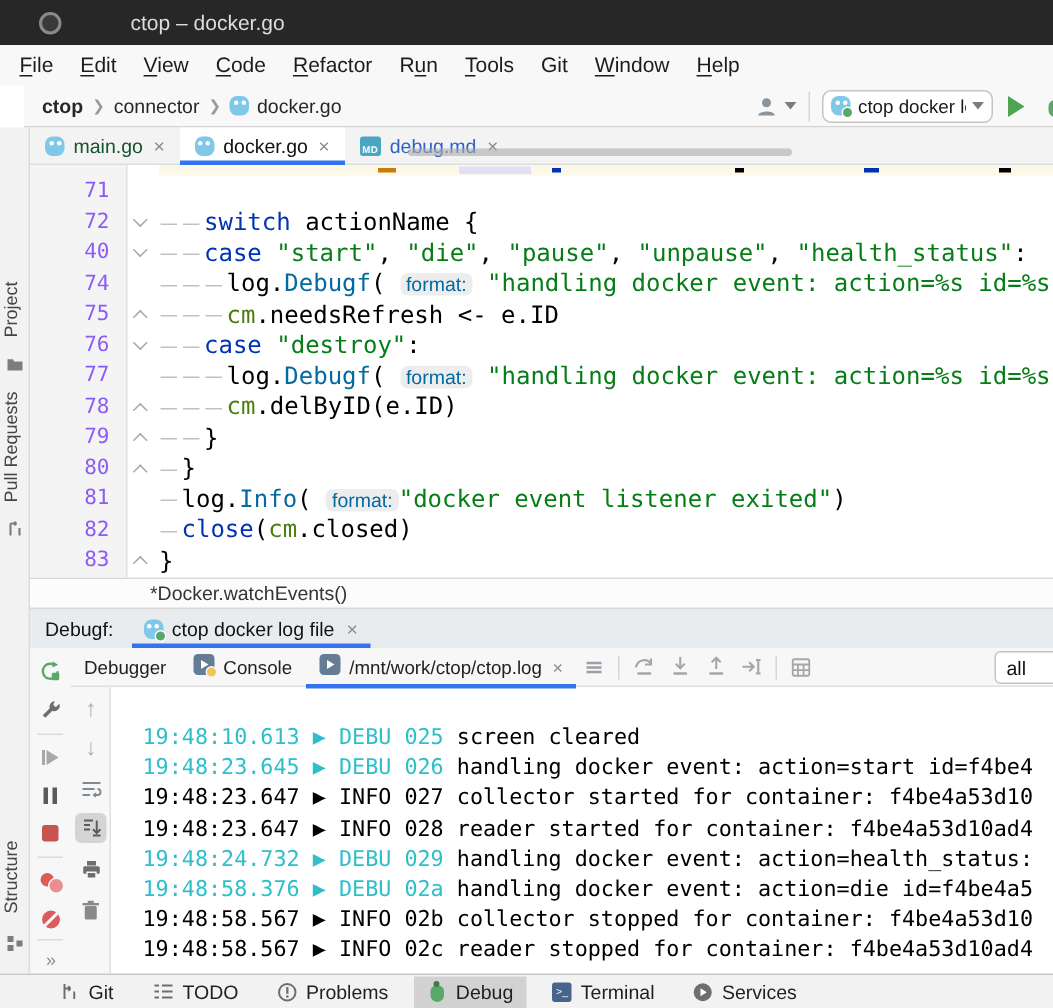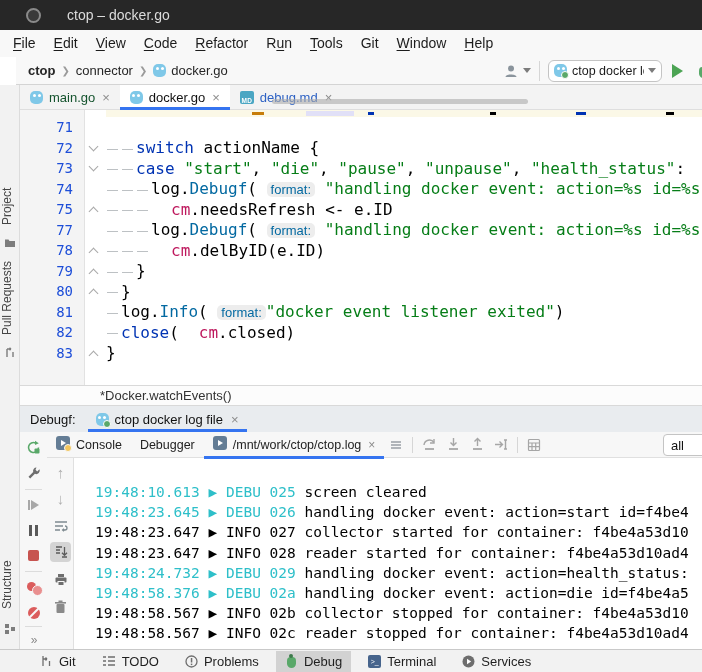--- a/index.html
+++ b/index.html
@@ -5,21 +5,21 @@
   * { margin:0; padding:0; box-sizing:border-box; }
   html,body { width:702px; height:672px; overflow:hidden; background:#fff;
               font-family:"Liberation Sans", sans-serif; }
   #app { position:relative; width:702px; height:672px; overflow:hidden; background:#fff; }
 
   
   .titlebar { position:absolute; left:0; top:0; width:702px; height:30px; background:#272727;
               display:flex; align-items:center; }
   .win-btn { width:15px; height:15px; border-radius:50%; margin-left:26px;
              background:#3a3a3a; border:2px solid #8a8a8a; }
-  .win-title { color:#dcdcdc; font-size:14px; margin-left:26px; }
+  .win-title { color:#dcdcdc; font-size:14px; margin-left:46px; }
 
   
   .menubar { position:absolute; left:0; top:30px; width:702px; height:27px; background:#f8f8f8;
              display:flex; align-items:center; padding-left:4px; }
   .menu-item { font-size:14px; color:#1c1c1c; padding:0 9px; line-height:27px; cursor:default; }
   .menu-item u { text-decoration:underline; text-underline-offset:2px; }
 
   
   .navbar { position:absolute; left:16px; top:57px; width:702px; height:28px; background:#f8f8f8;
             border-bottom:1px solid #d4d4d4; display:flex; align-items:center; }
@@ -74,36 +74,36 @@
 
   
   .editor { position:absolute; left:20px; top:110px; width:682px; height:275px; background:#fff;
             overflow:hidden; }
   .gutter-bg { position:absolute; left:0; top:0; width:65px; height:275px; background:#f4f4f4;
                border-right:1px solid #e2e2e2; }
   .partial-line { position:absolute; left:86px; top:0; width:596px; height:7px; background:#fbf8e7; }
   .frag { position:absolute; top:2px; height:3px; }
   .code-lines { position:absolute; left:0; top:7px; width:682px; }
   .code-row { display:flex; align-items:center; height:20.5px; }
-  .ln { width:65px; text-align:right; padding-right:12px; color:#1d4ed8;
+  .ln { width:65px; text-align:right; padding-right:12px; color:#8b5cf6;
         font:14px "DejaVu Sans Mono", monospace; flex:none; }
   .fold { width:21px; height:20.5px; position:relative; flex:none; }
   .fold .chev { position:absolute; left:5px; top:7px; width:7px; height:7px; }
   .chev.open { border-right:1.6px solid #a8a8a8; border-bottom:1.6px solid #a8a8a8;
                transform:rotate(45deg); top:5px; }
   .chev.end { border-right:1.6px solid #a8a8a8; border-bottom:1.6px solid #a8a8a8;
               transform:rotate(-135deg); top:9px; }
   .cl { white-space:pre; font:16px "DejaVu Sans Mono", monospace; color:#000; }
   .ws-tab { display:inline-block; width:15px; height:14px; position:relative; vertical-align:middle; }
   .ws-tab::after { content:""; position:absolute; left:1px; right:3px; top:7px; height:1px;
                    background:#bdc1c4; }
   .tk-kw { color:#0033b3; }
   .tk-str { color:#067d17; }
   .tk-fn { color:#0369a1; }
-  .tk-recv { color:#be185d;margin-left:20px; }
+  .tk-recv { color:#4d7c0f; }
   .tk-hint { background:#ededed; color:#0369a1; border-radius:5px; padding:0 4px;
              font-size:13px; font-family:"Liberation Sans", sans-serif; }
 
   
   .context-bar { position:absolute; left:20px; top:385px; width:682px; height:21px; background:#fcfcfc;
                  border-top:1px solid #d9d9d9; border-bottom:1px solid #d9d9d9;
                  display:flex; align-items:center; }
   .context-bar span { font-size:13px; color:#333; margin-left:80px; }
 
   
@@ -301,37 +301,44 @@
           <span class="cl"></span>
         </div>
         <div class="code-row">
           <span class="ln">72</span>
           <span class="fold">
             <span class="chev open"></span>
           </span>
           <span class="cl"><span class="ws-tab"></span><span class="ws-tab"></span><span class="tk-kw">switch</span><span class="tk-pl"> actionName {</span></span>
         </div>
         <div class="code-row">
-          <span class="ln">73</span>
+          <span class="ln">40</span>
           <span class="fold">
             <span class="chev open"></span>
           </span>
           <span class="cl"><span class="ws-tab"></span><span class="ws-tab"></span><span class="tk-kw">case</span><span class="tk-pl"> </span><span class="tk-str">"start"</span><span class="tk-pl">, </span><span class="tk-str">"die"</span><span class="tk-pl">, </span><span class="tk-str">"pause"</span><span class="tk-pl">, </span><span class="tk-str">"unpause"</span><span class="tk-pl">, </span><span class="tk-str">"health_status"</span><span class="tk-pl">:</span></span>
         </div>
         <div class="code-row">
           <span class="ln">74</span>
           <span class="fold"></span>
           <span class="cl"><span class="ws-tab"></span><span class="ws-tab"></span><span class="ws-tab"></span><span class="tk-pl">log.</span><span class="tk-fn">Debugf</span><span class="tk-pl">( </span><span class="tk-hint">format:</span><span class="tk-str"> "handling docker event: action=%s id=%s</span></span>
         </div>
         <div class="code-row">
           <span class="ln">75</span>
           <span class="fold">
             <span class="chev end"></span>
           </span>
           <span class="cl"><span class="ws-tab"></span><span class="ws-tab"></span><span class="ws-tab"></span><span class="tk-recv">cm</span><span class="tk-pl">.needsRefresh &lt;- e.ID</span></span>
+        </div>
+        <div class="code-row">
+          <span class="ln">76</span>
+          <span class="fold">
+            <span class="chev open"></span>
+          </span>
+          <span class="cl"><span class="ws-tab"></span><span class="ws-tab"></span><span class="tk-kw">case</span><span class="tk-pl"> </span><span class="tk-str">"destroy"</span><span class="tk-pl">:</span></span>
         </div>
         <div class="code-row">
           <span class="ln">77</span>
           <span class="fold"></span>
           <span class="cl"><span class="ws-tab"></span><span class="ws-tab"></span><span class="ws-tab"></span><span class="tk-pl">log.</span><span class="tk-fn">Debugf</span><span class="tk-pl">( </span><span class="tk-hint">format:</span><span class="tk-str"> "handling docker event: action=%s id=%s</span></span>
         </div>
         <div class="code-row">
           <span class="ln">78</span>
           <span class="fold">
             <span class="chev end"></span>
@@ -385,25 +392,25 @@
     <div class="dtab">
       <span class="ic-go run-dot" style="position:relative;"></span>
       <span class="lbl">ctop docker log file</span>
       <span class="x">×</span>
     </div>
   </div>
 
   <div class="debug-toolbar">
     <span id="dbg-tabs" style="display:flex;align-items:stretch;height:26px;">
         <span class="ttab">
+          <span>Debugger</span>
+        </span>
+        <span class="ttab">
           <span class="ic"><span class="ic-console dot"></span></span>
           <span>Console</span>
-        </span>
-        <span class="ttab">
-          <span>Debugger</span>
         </span>
         <span class="ttab active">
           <span class="ic"><span class="ic-console"></span></span>
           <span>/mnt/work/ctop/ctop.log</span>
           <span class="x">×</span>
         </span>
       </span>
     <span class="tb-ic">
       <svg width="14" height="14" viewBox="0 0 14 14" stroke="#9aa0a6" stroke-width="1.6">
           <path d="M2 4 H12 M2 7 H12 M2 10 H12"></path>

